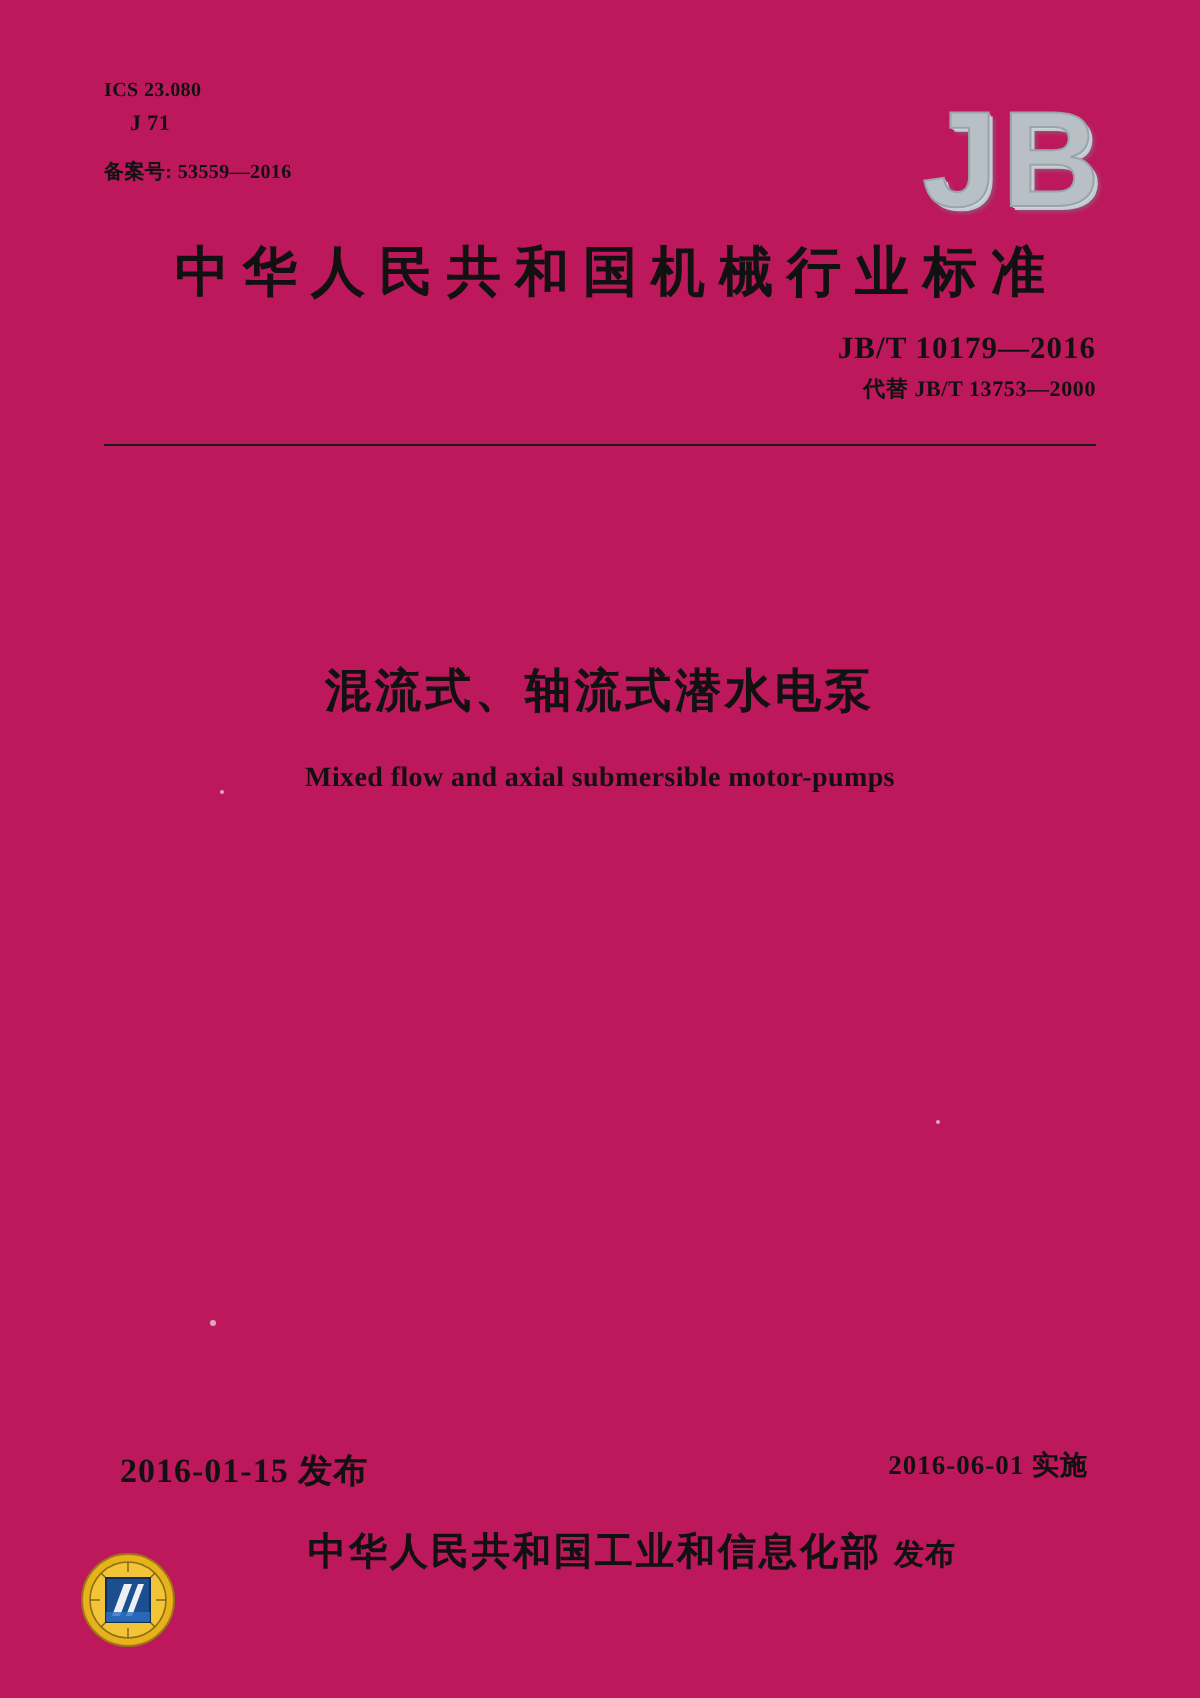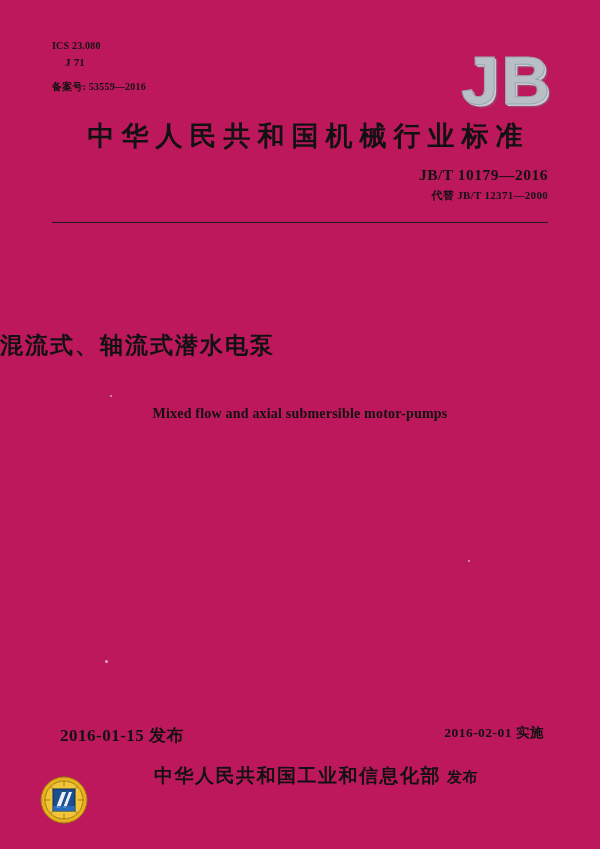--- a/index.html
+++ b/index.html
@@ -105,38 +105,37 @@
     top: 222px;
     height: 0;
     border-top: 1.6px solid #1a1a1a;
   }
 
   
   .subject-cn {
     position: absolute;
     left: 0; right: 0;
     top: 330px;
-    text-align: left;
+    text-align: center;
     font-family: "Liberation Serif", serif;
     font-size: 23px;
     font-weight: bold;
     letter-spacing: 2px;
     color: #111;
   }
   .subject-en {
     position: absolute;
     left: 0; right: 0;
     top: 382px;
     text-align: center;
     font-family: "Liberation Serif", serif;
     font-size: 14px;
     font-weight: bold;
     letter-spacing: 0.2px;
     color: #111;
-    margin-top: 24px;
   }
 
   
   .date-issue {
     position: absolute;
     left: 60px;
     top: 724px;
     font-family: Liberation Serif, serif;
     font-size: 17px;
     font-weight: bold;
@@ -201,30 +200,30 @@
     <div class="cls">J 71</div>
     <div class="rec">备案号: 53559—2016</div>
   </div>
 
   <div class="jb-logo">JB</div>
 
   <div class="std-title">中华人民共和国机械行业标准</div>
 
   <div class="code-block">
     <div class="code">JB/T 10179—2016</div>
-    <div class="replace">代替 JB/T 12371—2000</div>
+    <div class="replace">代替 JB/T 13753—2000</div>
   </div>
 
   <div class="rule"></div>
 
   <div class="subject-cn">混流式、轴流式潜水电泵</div>
   <div class="subject-en">Mixed flow and axial submersible motor-pumps</div>
 
   <div class="date-issue">2016-01-15 发布</div>
-  <div class="date-impl">2016-02-01 实施</div>
+  <div class="date-impl">2016-06-01 实施</div>
 
   <div class="publisher">
     <span>中华人民共和国工业和信息化部</span><span class="pub-suffix">发布</span>
   </div>
 
   <div class="emblem">
     <svg width="48" height="48" viewBox="0 0 48 48" xmlns="http://www.w3.org/2000/svg">
       <circle cx="24" cy="24" r="23" fill="#e8b11e" stroke="#9c7a12" stroke-width="1"></circle>
       <circle cx="24" cy="24" r="19" fill="#f2c438" stroke="#8e6f10" stroke-width="0.8"></circle>
       <g stroke="#7d6210" stroke-width="0.7">

